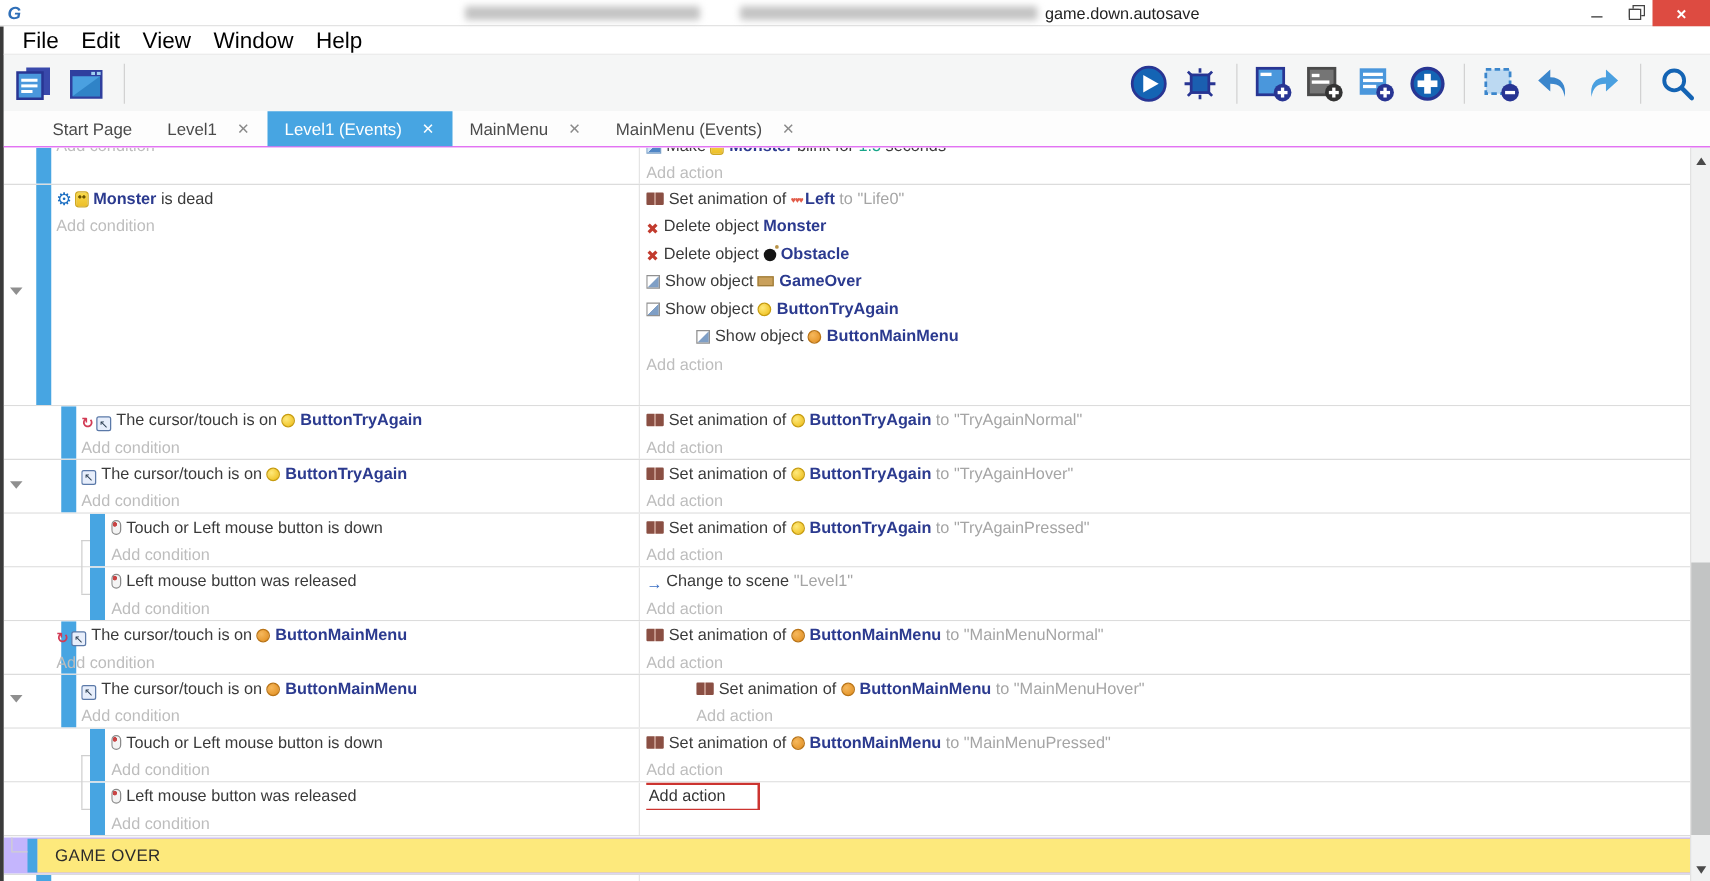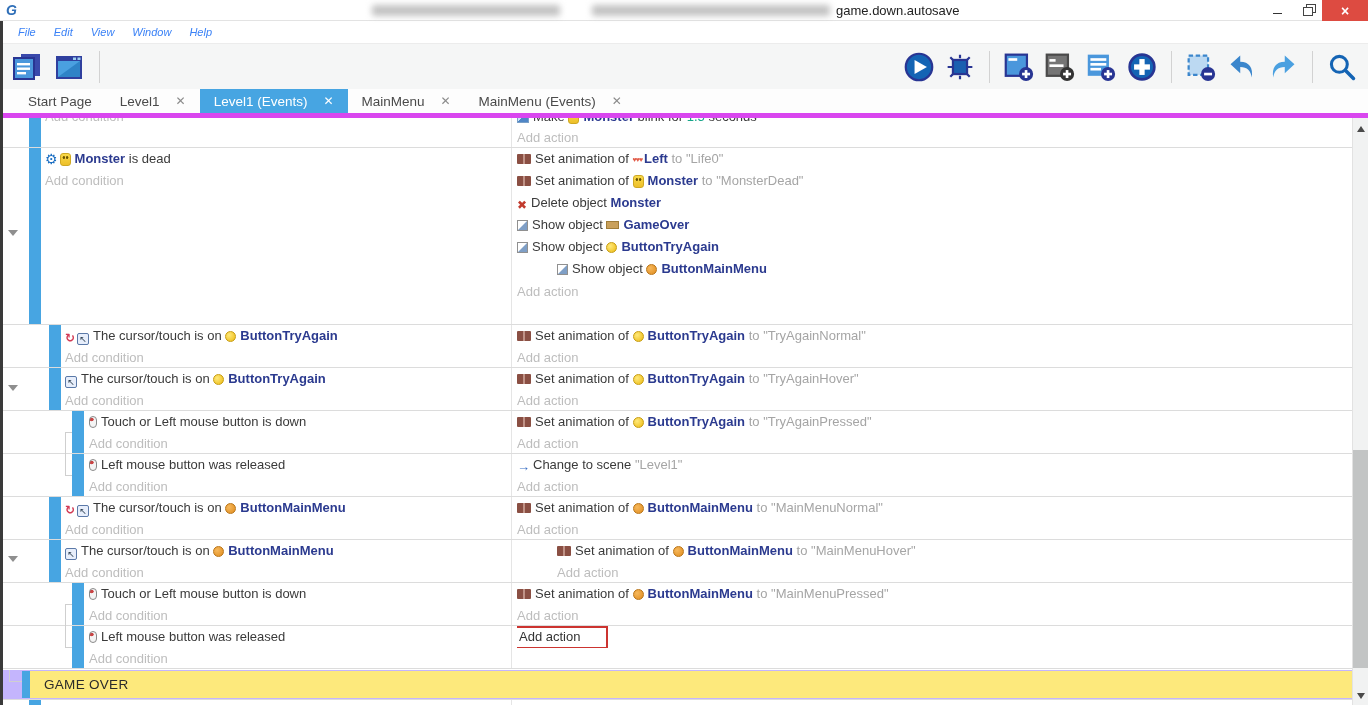--- a/index.html
+++ b/index.html
@@ -25,34 +25,34 @@
     border:1px solid #444; }
   .restore-glyph::after { content:''; position:absolute; left:-1px; top:-1px; width:8px; height:7px;
     background:#fff; border:1px solid #444; }
   .wbtn.close { width:46px; background:#dd4b41; color:#fff; font-size:14px; font-weight:bold; }
 
   
   .below-title { border-left:3px solid #3a3a3a; height:684px; display:flex; flex-direction:column; }
 
   
   .menubar { height:22px; background:#fff; display:flex; align-items:center; padding-left:6px; }
-  .menu-item { font-size:11px; color:#3b82f6; padding:0 9px; line-height:22px;font-style:italic; }
+  .menu-item { font-size:18px; color:#000000; padding:0 9px; line-height:22px; }
 
   
   .toolbar { height:46px; background:#f5f6f6; border-top:1px solid #ececec;
     display:flex; align-items:center; }
   .tb-left { display:flex; align-items:center; gap:10px; margin-left:8px; }
   .tb-right { display:flex; align-items:center; gap:9px; margin-left:auto; margin-right:10px; }
   .tbtn { width:32px; height:32px; display:flex; align-items:center; justify-content:center; }
   .tbtn svg { width:30px; height:30px; }
   .tsep { width:1px; height:32px; background:#d2d2d2; margin:0 4px; }
 
   
-  .tabbar { height:29px; background:#fdfdfd; border-bottom:5px solid #d946ef;
-    display:flex; align-items:stretch; font-size:13.5px; color:#4a4a4a; padding-left:11px; }
+  .tabbar { height:29px; background:#fdfdfd; border-bottom:1px solid #d946ef;
+    display:flex; align-items:stretch; font-size:13.5px; color:#4a4a4a; padding-left:25px; }
   .tab { display:flex; align-items:center; padding:0 14px; white-space:nowrap; }
   .tab .x { margin-left:16px; color:#8a8a8a; font-size:12px; }
   .tab.active { background:#47a5e2; color:#fff; }
   .tab.active .x { color:#fff; }
 
   
   .events-wrap { flex:1; display:flex; position:relative; overflow:hidden; }
   #events-panel { flex:1; position:relative; background:#fff; overflow:hidden; }
 
   .evt { display:flex; border-bottom:1px solid #dcdcdc; background:#fff; position:relative; }
@@ -297,22 +297,22 @@
           <div class="cond">
             <div class="bar" style="left: 26px;"></div>
             <div class="lines" style="padding-left: 42px;">
               <div class="line" style="line-height: 22.1px; height: 22.1px;"><span class="ic ic-behavior">⚙</span><span class="ic ic-monster"></span><span class="sg-o">Monster</span><span class="sg-p"> is dead</span></div>
               <div class="line add" style="line-height: 22.1px; height: 22.1px;"><span>Add condition</span></div>
             </div>
           </div>
           <div class="act">
             <div class="lines" style="padding-left: 5px;">
               <div class="line" style="line-height: 22.1px; height: 22.1px;"><span class="ic ic-anim"></span><span class="sg-p">Set animation of </span><span class="ic ic-life">♥♥♥</span><span class="sg-o">Left</span><span class="sg-d"> to </span><span class="sg-v">"Life0"</span></div>
-              <div class="line" style="line-height: 22.1px; height: 22.1px;"><span class="ic ic-anim"></span><span class="sg-p">Set animation of </span><span class="ic ic-monster"></span><span class="sg-o">Monster</span><span class="sg-d"> to </span><span class="sg-v">"MonsterDead"</span></div>
               <div class="line" style="line-height: 22.1px; height: 22.1px;"><span class="ic ic-del">✖</span><span class="sg-p">Delete object </span><span class="sg-o">Monster</span></div>
+              <div class="line" style="line-height: 22.1px; height: 22.1px;"><span class="ic ic-del">✖</span><span class="sg-p">Delete object </span><span class="ic ic-obstacle"></span><span class="sg-o">Obstacle</span></div>
               <div class="line" style="line-height: 22.1px; height: 22.1px;"><span class="ic ic-show"></span><span class="sg-p">Show object </span><span class="ic ic-gameover"></span><span class="sg-o">GameOver</span></div>
               <div class="line" style="line-height: 22.1px; height: 22.1px;"><span class="ic ic-show"></span><span class="sg-p">Show object </span><span class="ic ic-coin-y"></span><span class="sg-o">ButtonTryAgain</span></div>
               <div class="line" style="line-height: 22.1px; height: 22.1px; padding-left: 40px;"><span class="ic ic-show"></span><span class="sg-p">Show object </span><span class="ic ic-coin-o"></span><span class="sg-o">ButtonMainMenu</span></div>
               <div class="line add" style="line-height: 22.1px; height: 22.1px;"><span>Add action</span></div>
             </div>
           </div>
         </div>
         <div class="evt" style="height: 43px;">
           <div class="cond">
             <div class="bar" style="left: 46px;"></div>
@@ -369,21 +369,21 @@
           <div class="act">
             <div class="lines" style="padding-left: 5px;">
               <div class="line" style="line-height: 21.5px; height: 21.5px;"><span class="ic ic-scene">→</span><span class="sg-p">Change to scene </span><span class="sg-v">"Level1"</span></div>
               <div class="line add" style="line-height: 21.5px; height: 21.5px;"><span>Add action</span></div>
             </div>
           </div>
         </div>
         <div class="evt" style="height: 43px;">
           <div class="cond">
             <div class="bar" style="left: 46px;"></div>
-            <div class="lines" style="padding-left: 62px;">
+            <div class="lines" style="padding-left: 42px;">
               <div class="line" style="line-height: 21.5px; height: 21.5px;"><span class="ic ic-invert">↻</span><span class="ic ic-cursor">↖</span><span class="sg-p">The cursor/touch is on </span><span class="ic ic-coin-o"></span><span class="sg-o">ButtonMainMenu</span></div>
               <div class="line add" style="line-height: 21.5px; height: 21.5px;"><span>Add condition</span></div>
             </div>
           </div>
           <div class="act">
             <div class="lines" style="padding-left: 5px;">
               <div class="line" style="line-height: 21.5px; height: 21.5px;"><span class="ic ic-anim"></span><span class="sg-p">Set animation of </span><span class="ic ic-coin-o"></span><span class="sg-o">ButtonMainMenu</span><span class="sg-d"> to </span><span class="sg-v">"MainMenuNormal"</span></div>
               <div class="line add" style="line-height: 21.5px; height: 21.5px;"><span>Add action</span></div>
             </div>
           </div>

